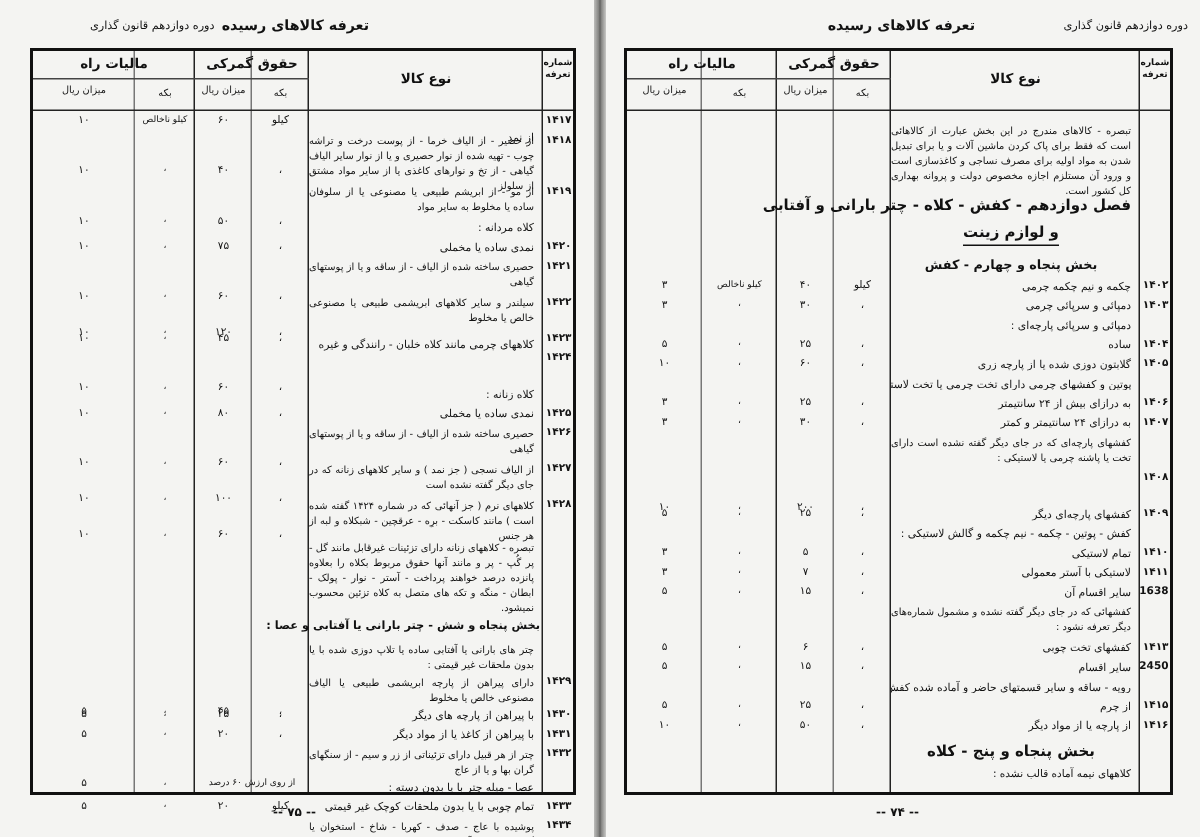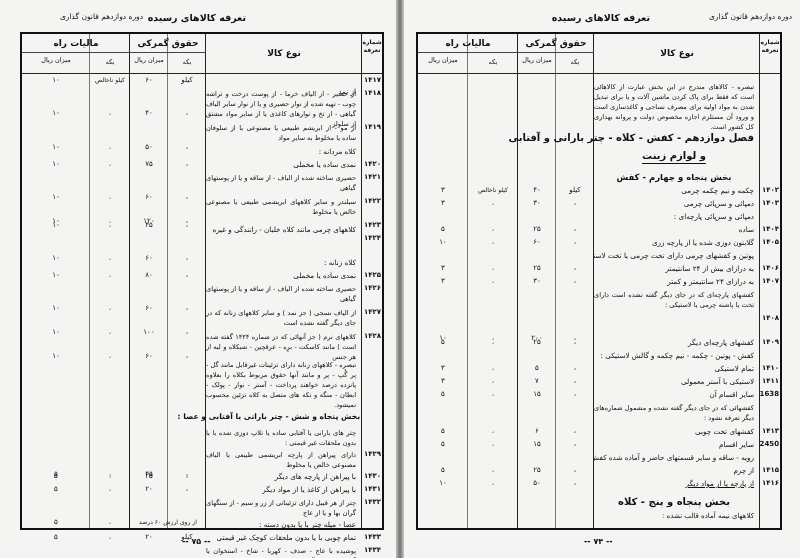--- a/index.html
+++ b/index.html
@@ -382,21 +382,21 @@
           <div class="row" style="top:432px;height:11px;">
             <span class="num" style="top:0;">۱۴۱۵</span>
             <span class="desc" style="top:0;width:160px;">از چرم</span>
             <span class="val" style="right:186px;width:38px;top:0px;">،</span>
             <span class="val" style="right:224px;width:38px;top:0px;">۲۵</span>
             <span class="val" style="right:262px;width:50px;top:0px;font-size:6px;">،</span>
             <span class="val" style="right:312px;width:50px;top:0px;">۵</span>
           </div>
           <div class="row" style="top:445px;height:11px;">
             <span class="num" style="top:0;">۱۴۱۶</span>
-            <span class="desc" style="top:0;width:160px;text-decoration:underline;">از پارچه یا از مواد دیگر</span>
+            <span class="desc" style="top:0;width:160px;">از پارچه یا از مواد دیگر</span>
             <span class="val" style="right:186px;width:38px;top:0px;">،</span>
             <span class="val" style="right:224px;width:38px;top:0px;">۵۰</span>
             <span class="val" style="right:262px;width:50px;top:0px;font-size:6px;">،</span>
             <span class="val" style="right:312px;width:50px;top:0px;">۱۰</span>
           </div>
           <div class="sect big" style="top:462px;right:26px;width:160px;">بخش پنجاه و پنج - کلاه</div>
           <div class="desc" style="position:absolute;top:478px;right:26px;width:160px;font-size:7px;">کلاههای نیمه آماده قالب نشده :</div>
         </div>
     </div>
 

